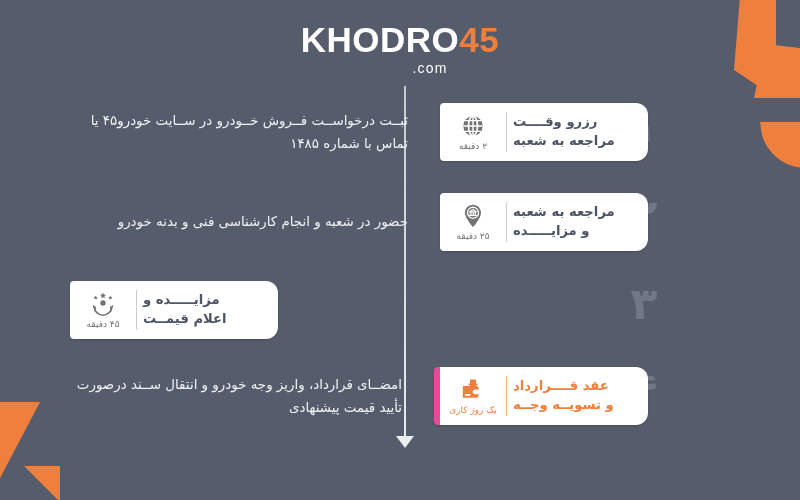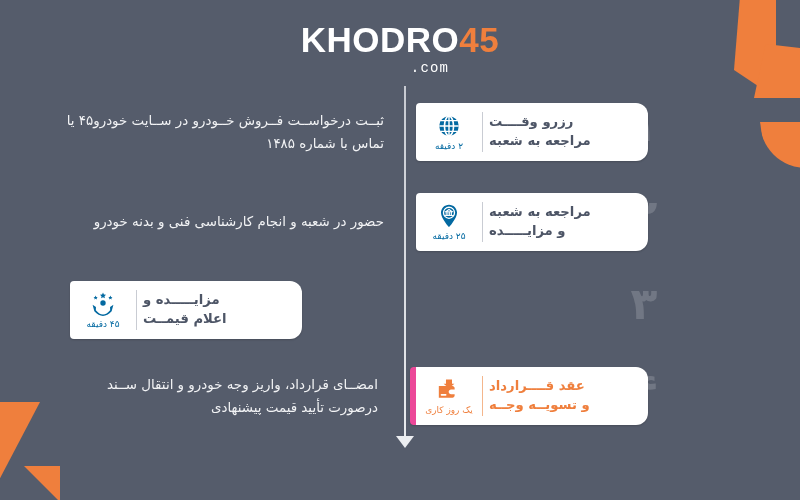--- a/index.html
+++ b/index.html
@@ -85,21 +85,21 @@
     font-family: "Liberation Sans", sans-serif;
     font-weight: bold;
     font-size: 35px;
     letter-spacing: 0.5px;
   }
   #logo .khodro { color: #ffffff; }
   #logo .fortyfive { color: #ef7f3d; }
   #logo .dotcom {
     margin-top: 4px;
     color: #ffffff;
-    font-family: Liberation Mono, monospace;
+    font-family: Liberation Sans, sans-serif;
     font-size: 14px;
     letter-spacing: 1.2px;
     padding-left: 60px;
   }
 
   
   #axis-line {
     position: absolute;
     left: 404px;
     top: 86px;
@@ -139,21 +139,21 @@
     color: #f2f3f5;
     font-size: 13.4px;
     line-height: 1.75;
     padding-right: 22px;
     font-family: "DejaVu Sans", sans-serif;
   }
 
   
   .card {
     flex: 0 0 auto;
-    width: 232px;
+    width: 208px;
     height: 58px;
     background: #ffffff;
     border-radius: 4px 12px 12px 4px;
     display: flex;
     direction: rtl;
     align-items: stretch;
     box-shadow: 0 1px 2px rgba(0,0,0,0.18);
     margin-left: 10px;
     overflow: hidden;
   }
@@ -177,21 +177,21 @@
     background: #c9ccd3;
     flex: 0 0 1px;
   }
   .card .meta {
     flex: 0 0 66px;
     display: flex;
     flex-direction: column;
     align-items: center;
     justify-content: center;
     gap: 2px;
-    color: #0369a1;
+    color: #737373;
   }
   .card .meta .dur {
     font-size: 9px;
     direction: rtl;
     white-space: nowrap;
     font-family: "DejaVu Sans", sans-serif;
   }
   .card .icon-wrap {
     width: 26px;
     height: 26px;

